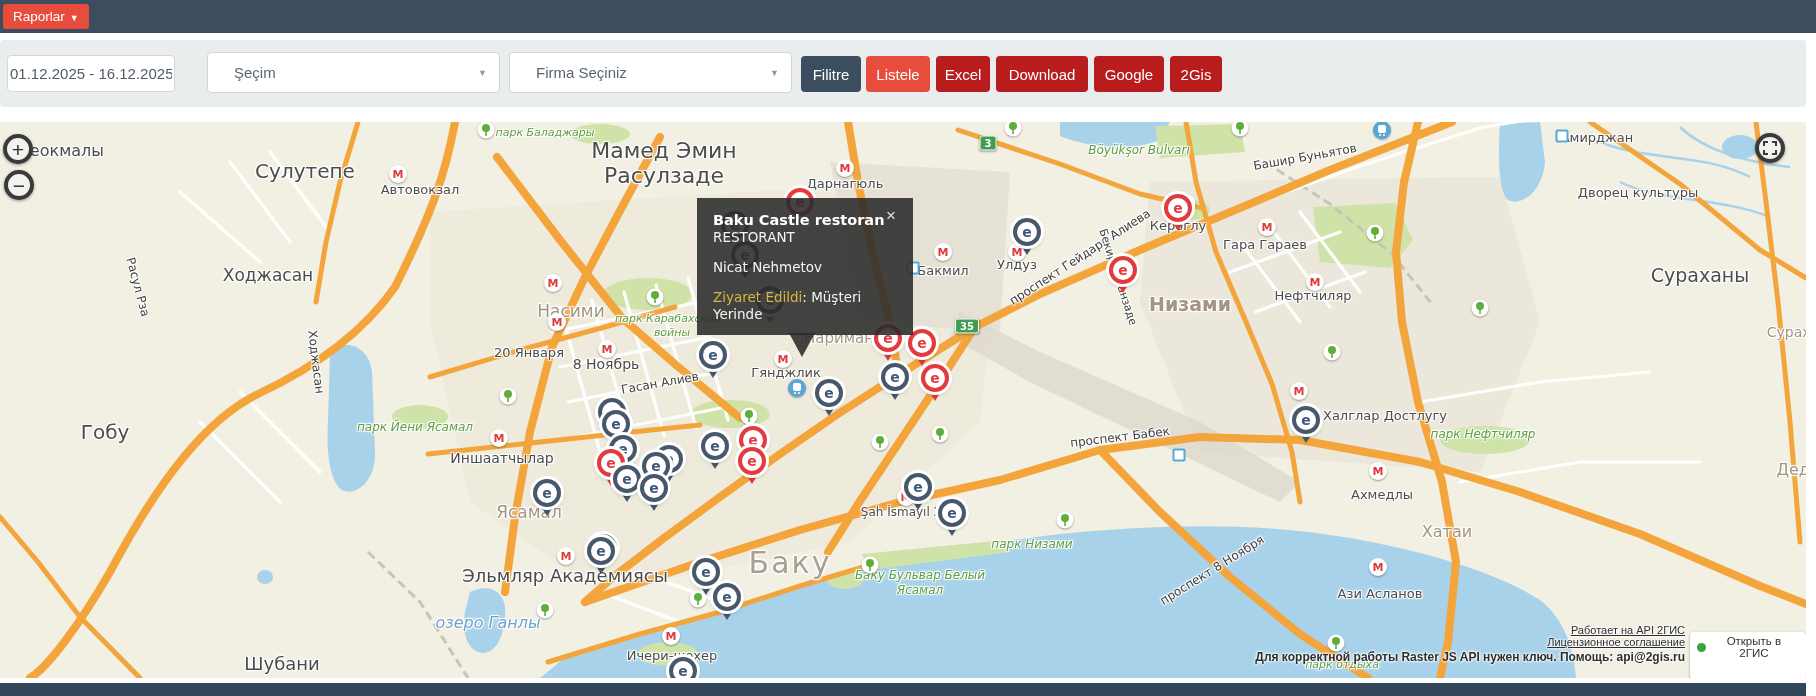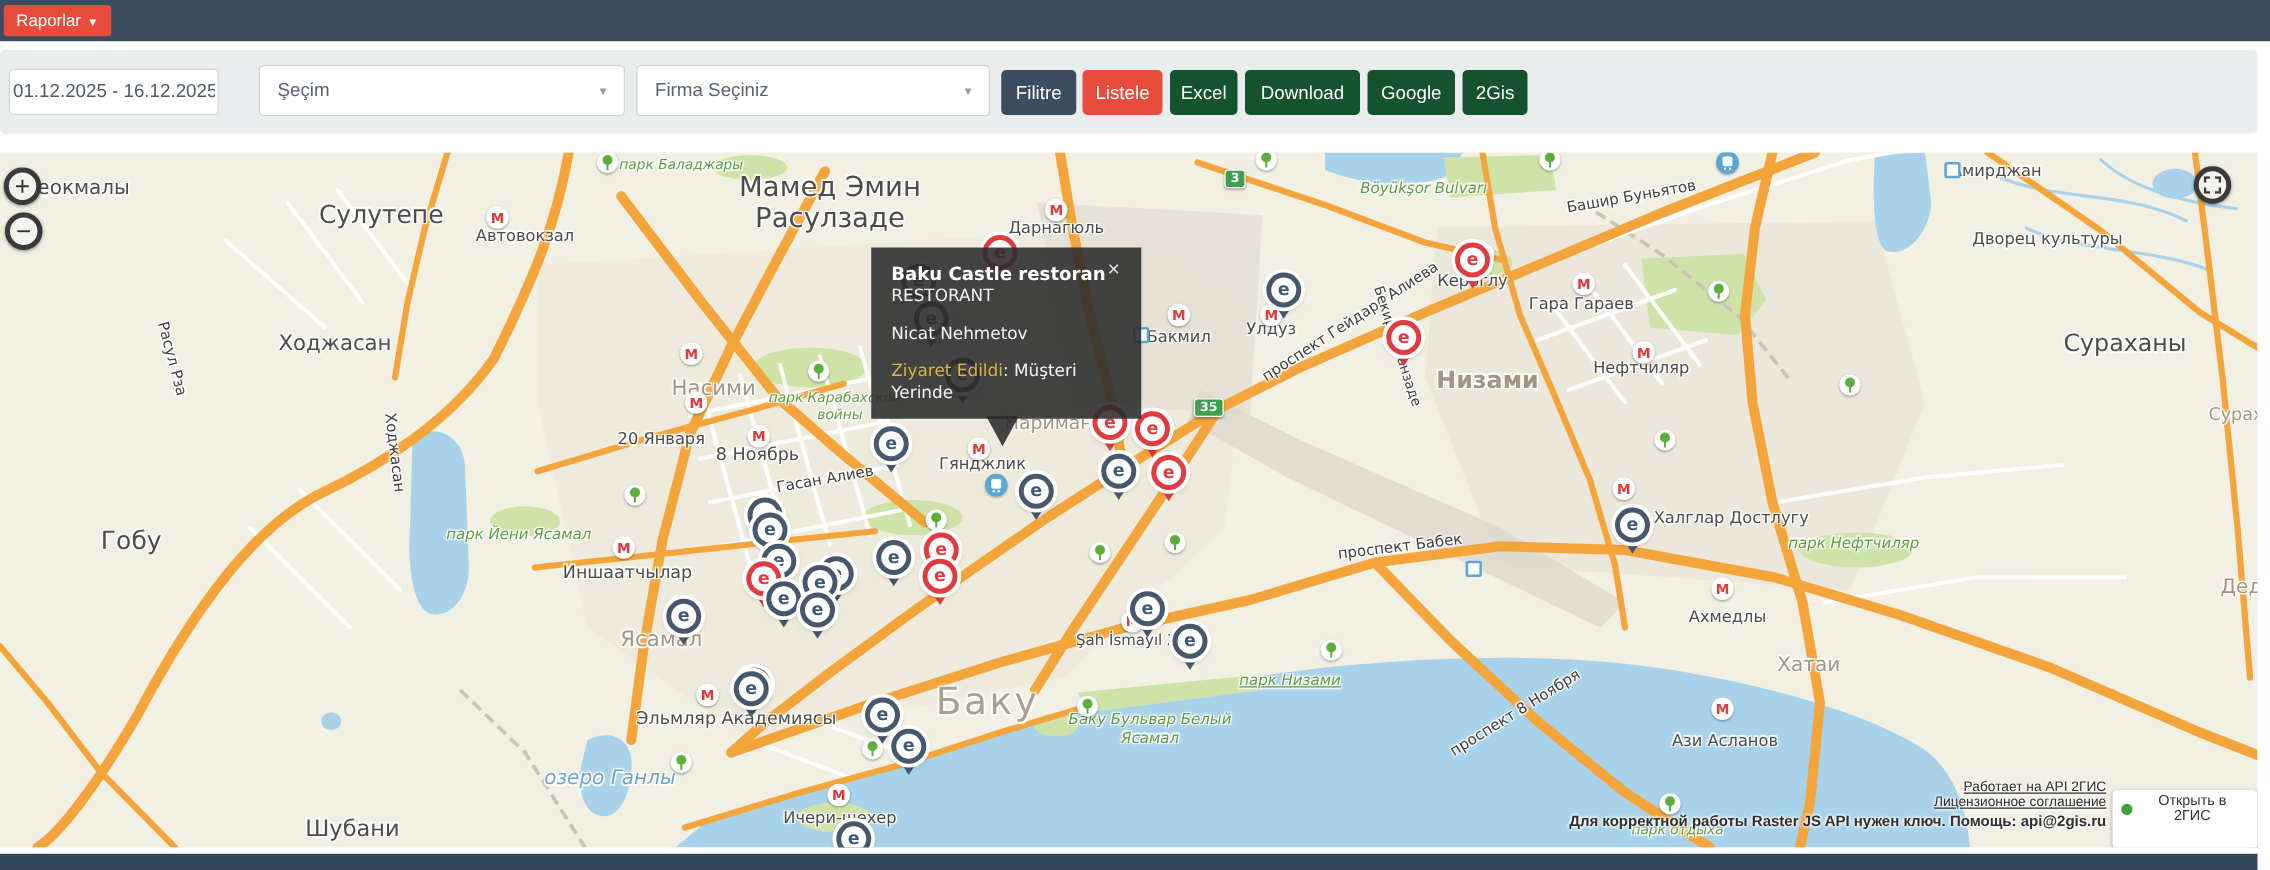--- a/index.html
+++ b/index.html
@@ -9,25 +9,25 @@
   .topbar{position:absolute;left:0;top:0;width:1816px;height:33px;background:#3b4d5e;}
   .raporlar{position:absolute;left:3px;top:4px;height:25px;background:#e74c3c;color:#fff;border:none;
             border-radius:3px;font-size:13.5px;padding:0 10px;font-family:"Liberation Sans",sans-serif;cursor:pointer;}
   .raporlar .caret{font-size:9px;margin-left:5px;}
   
   .toolbar{position:absolute;left:0;top:40px;width:1806px;height:67px;background:#e9edee;border-radius:4px;}
   .datein{position:absolute;left:7px;top:15px;width:168px;height:37px;background:#fff;border:1px solid #d6d6d6;
           border-radius:4px;font-size:15px;color:#4f5b66;text-align:center;box-sizing:border-box;
           font-family:"Liberation Sans",sans-serif;}
   .sel{position:absolute;top:12px;height:41px;background:#fff;border:1px solid #d4d4d4;border-radius:4px;
-       font-size:15px;color:#5a6570;display:flex;align-items:center;padding:0 14px;box-sizing:border-box;cursor:pointer;}
+       font-size:15px;color:#5a6570;display:flex;align-items:center;padding:0 26px;box-sizing:border-box;cursor:pointer;}
   .sel .caret{position:absolute;right:12px;color:#999;font-size:9px;}
   .tbtn{position:absolute;top:16px;height:36px;border:none;border-radius:4px;color:#fff;font-size:15px;
         font-family:"Liberation Sans",sans-serif;cursor:pointer;}
-  .btn-dark{background:#3b4d5e;} .btn-red{background:#e74c3c;} .btn-teal{background:#14532d;}
+  .btn-dark{background:#3b4d5e;} .btn-red{background:#e74c3c;} .btn-teal{background:#b91c1c;}
   
   .map{position:absolute;left:0;top:122px;width:1806px;height:556px;overflow:hidden;background:#f2efe3;}
   .map svg.base{position:absolute;left:0;top:0;}
   .maplabel{position:absolute;transform:translate(-50%,-50%);white-space:nowrap;z-index:10;
             font-family:"DejaVu Sans","Liberation Sans",sans-serif;
             text-shadow:-1px -1px 0 rgba(255,255,255,.85),1px -1px 0 rgba(255,255,255,.85),
                         -1px 1px 0 rgba(255,255,255,.85),1px 1px 0 rgba(255,255,255,.85),0 0 4px #fff;}
   .lab-place{color:#4c4c4c;} .lab-district{color:#a39582;} .lab-city{color:#a8a090;letter-spacing:2px;}
   .lab-street{color:#3f3f3f;} .lab-park{color:#5f9e43;font-style:italic;} .lab-water{color:#6fa3cc;font-style:italic;}
   
@@ -231,21 +231,21 @@
     <span class="maplabel lab-place" style="left: 305px; top: 49px; font-size: 20px;">Сулутепе</span>
     <span class="maplabel lab-place" style="left: 268px; top: 153px; font-size: 17px;">Ходжасан</span>
     <span class="maplabel lab-street" style="left: 138px; top: 165px; font-size: 12px; transform: translate(-50%, -50%) rotate(75deg);">Расул Рза</span>
     <span class="maplabel lab-street" style="left: 316px; top: 240px; font-size: 12px; transform: translate(-50%, -50%) rotate(83deg);">Ходжасан</span>
     <span class="maplabel lab-place" style="left: 105px; top: 310px; font-size: 20px;">Гобу</span>
     <span class="maplabel lab-place" style="left: 282px; top: 541px; font-size: 18px;">Шубани</span>
     <span class="maplabel lab-park" style="left: 415px; top: 305px; font-size: 12px;">парк Йени Ясамал</span>
     <span class="maplabel lab-water" style="left: 488px; top: 500px; font-size: 16px;">озеро Ганлы</span>
     <span class="maplabel lab-place" style="left: 502px; top: 336px; font-size: 14px;">Иншаатчылар</span>
     <span class="maplabel lab-district" style="left: 529px; top: 390px; font-size: 17px;">Ясамал</span>
-    <span class="maplabel lab-place" style="left: 589px; top: 453px; font-size: 14px;">Эльмляр Академиясы</span>
+    <span class="maplabel lab-place" style="left: 565px; top: 453px; font-size: 18px;">Эльмляр Академиясы</span>
     <span class="maplabel lab-place" style="left: 529px; top: 230px; font-size: 13px;">20 Января</span>
     <span class="maplabel lab-place" style="left: 606px; top: 242px; font-size: 14px;">8 Ноябрь</span>
     <span class="maplabel lab-district" style="left: 571px; top: 189px; font-size: 17px;">Насими</span>
     <span class="maplabel lab-park" style="left: 668px; top: 196px; font-size: 11px;">парк Карабахской</span>
     <span class="maplabel lab-park" style="left: 672px; top: 210px; font-size: 11px;">войны</span>
     <span class="maplabel lab-street" style="left: 660px; top: 261px; font-size: 12px; transform: translate(-50%, -50%) rotate(-10deg);">Гасан Алиев</span>
     <span class="maplabel lab-place" style="left: 786px; top: 250px; font-size: 13px;">Гянджлик</span>
     <span class="maplabel lab-place" style="left: 664px; top: 28px; font-size: 22px;">Мамед Эмин</span>
     <span class="maplabel lab-place" style="left: 664px; top: 53px; font-size: 22px;">Расулзаде</span>
     <span class="maplabel lab-place" style="left: 420px; top: 67px; font-size: 13px;">Автовокзал</span>
@@ -267,21 +267,21 @@
     <span class="maplabel lab-district" style="left: 1793px; top: 210px; font-size: 14px;">Сураха</span>
     <span class="maplabel lab-place" style="left: 1385px; top: 293px; font-size: 13px;">Халглар Достлугу</span>
     <span class="maplabel lab-park" style="left: 1483px; top: 312px; font-size: 12px;">парк Нефтчиляр</span>
     <span class="maplabel lab-place" style="left: 1382px; top: 372px; font-size: 13px;">Ахмедлы</span>
     <span class="maplabel lab-district" style="left: 1447px; top: 409px; font-size: 16px;">Хатаи</span>
     <span class="maplabel lab-place" style="left: 1380px; top: 471px; font-size: 13px;">Ази Асланов</span>
     <span class="maplabel lab-district" style="left: 1798px; top: 347px; font-size: 16px;">Деде</span>
     <span class="maplabel lab-street" style="left: 1120px; top: 315px; font-size: 12px; transform: translate(-50%, -50%) rotate(-7deg);">проспект Бабек</span>
     <span class="maplabel lab-street" style="left: 1212px; top: 448px; font-size: 12px; transform: translate(-50%, -50%) rotate(-32deg);">проспект 8 Ноября</span>
     <span class="maplabel lab-place" style="left: 905px; top: 390px; font-size: 12px;">Şah İsmayıl Xə</span>
-    <span class="maplabel lab-park" style="left: 1032px; top: 422px; font-size: 12px; text-decoration: underline;">парк Низами</span>
+    <span class="maplabel lab-park" style="left: 1032px; top: 422px; font-size: 12px;">парк Низами</span>
     <span class="maplabel lab-park" style="left: 920px; top: 453px; font-size: 12px;">Баку Бульвар Белый</span>
     <span class="maplabel lab-park" style="left: 920px; top: 468px; font-size: 12px;">Ясамал</span>
     <span class="maplabel lab-city" style="left: 790px; top: 440px; font-size: 30px;">Баку</span>
     <span class="maplabel lab-district" style="left: 848px; top: 216px; font-size: 15px;">Нариманов</span>
     <span class="maplabel lab-place" style="left: 672px; top: 533px; font-size: 13px;">Ичери-шехер</span>
     <span class="maplabel lab-park" style="left: 1342px; top: 542px; font-size: 11px;">парк отдыха</span>
     <div class="poi poi-metro" style="left: 845px; top: 46px;">М</div>
     <div class="poi poi-metro" style="left: 943px; top: 130px;">М</div>
     <div class="poi poi-metro" style="left: 1017px; top: 130px;">М</div>
     <div class="poi poi-metro" style="left: 553px; top: 161px;">М</div>

